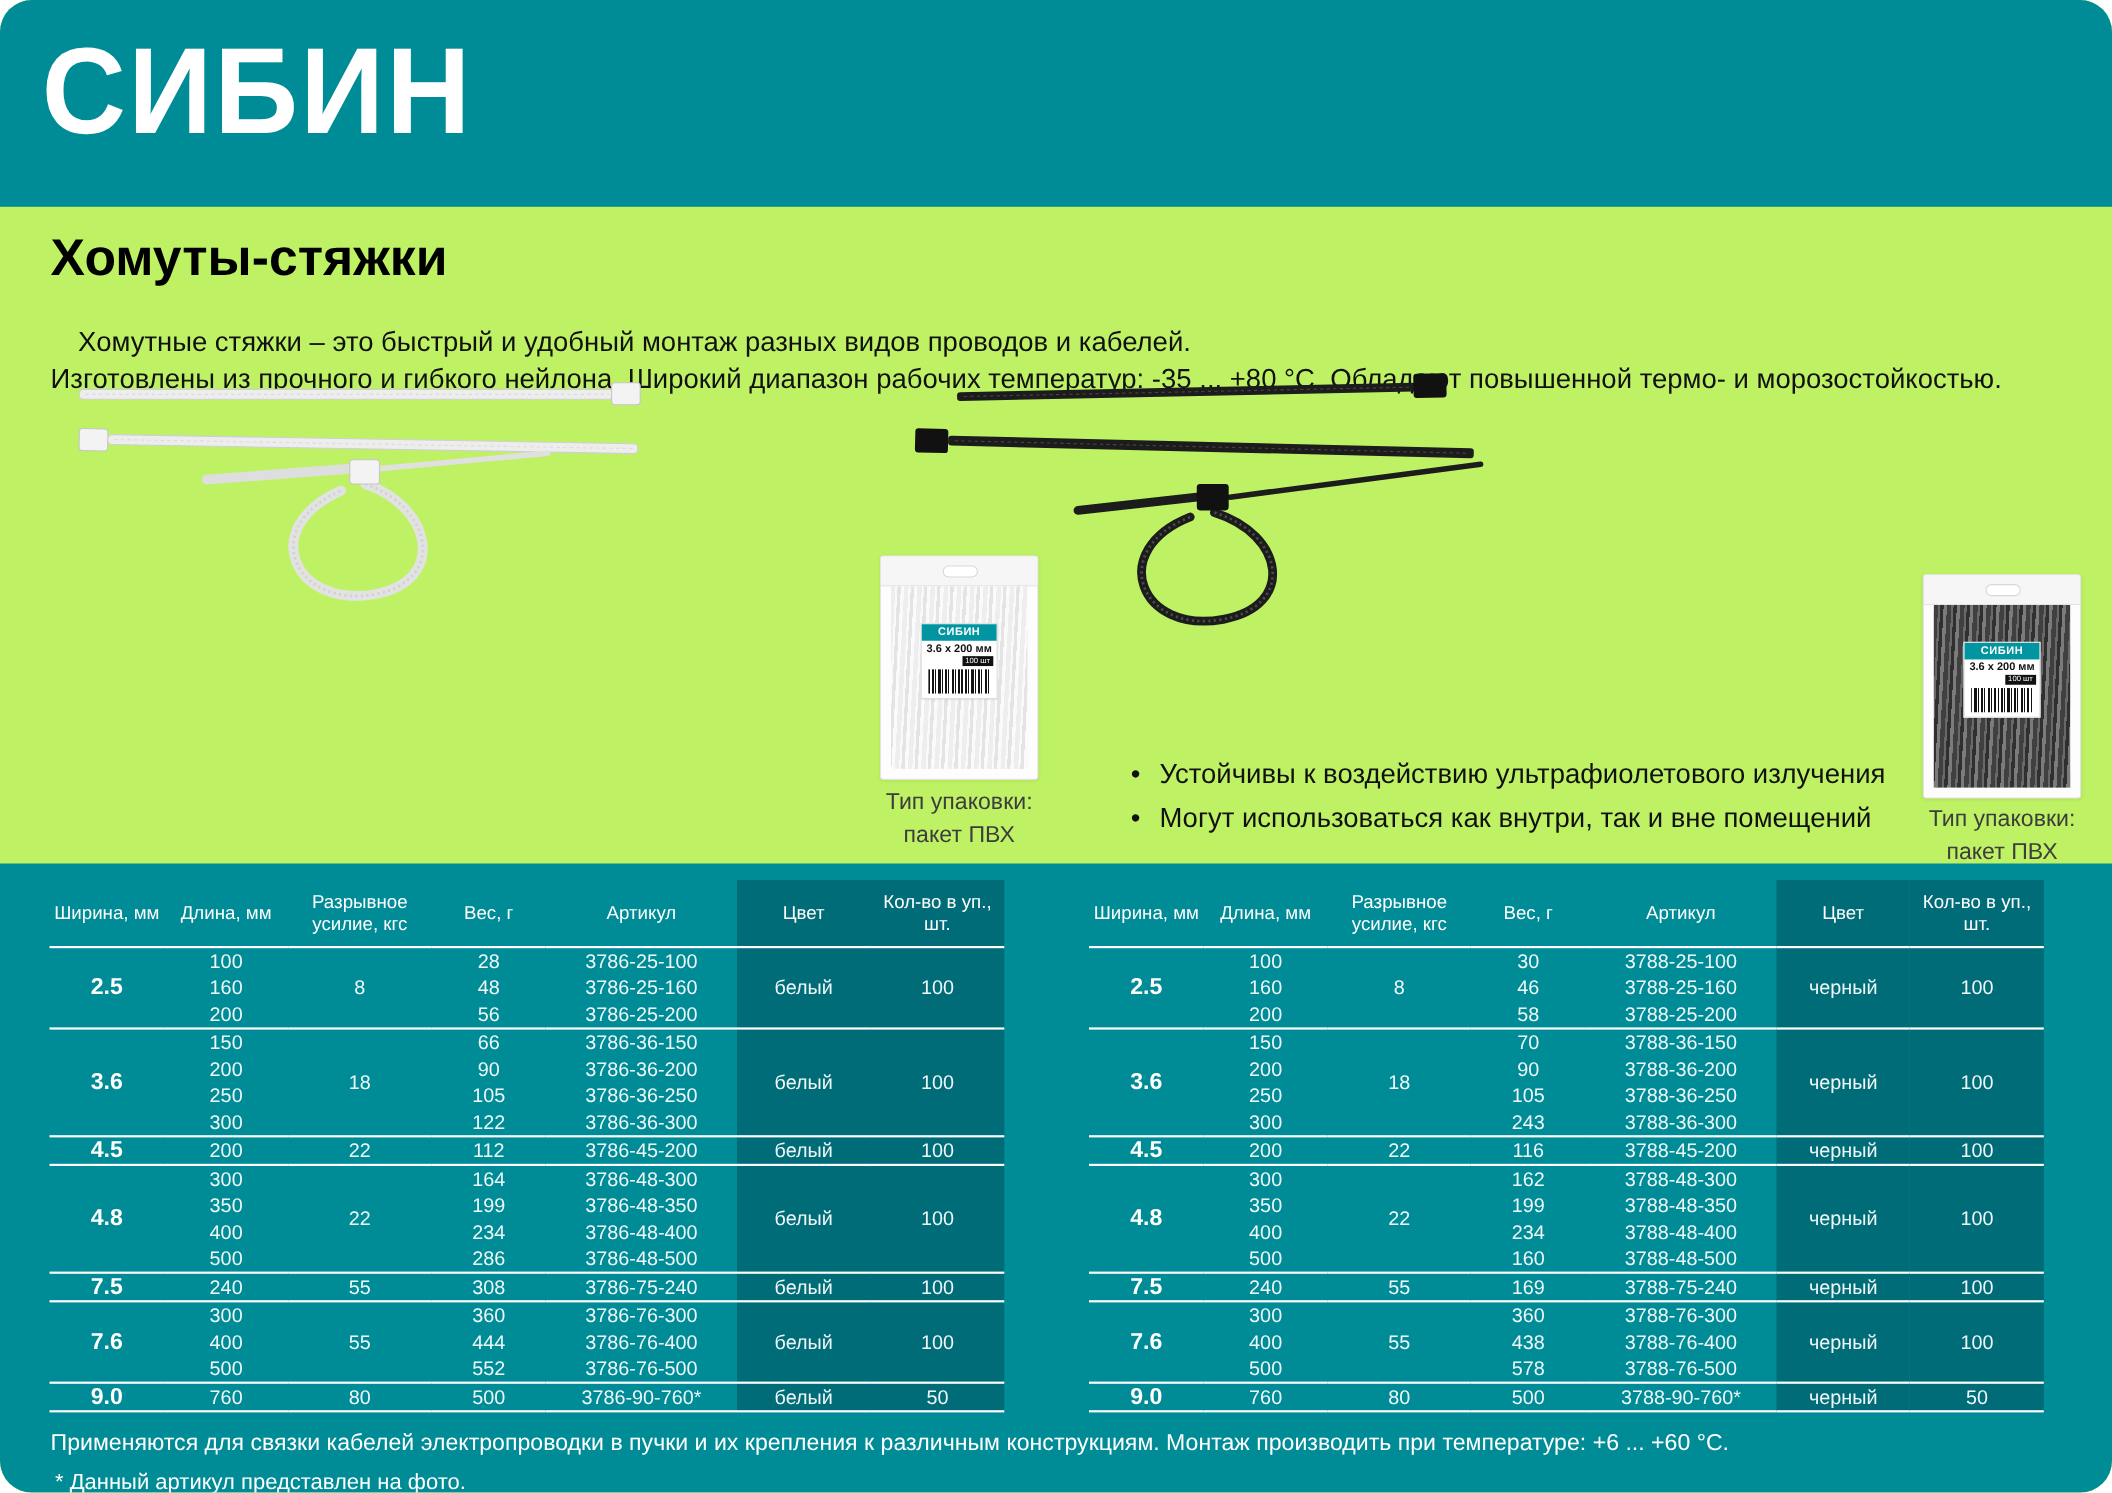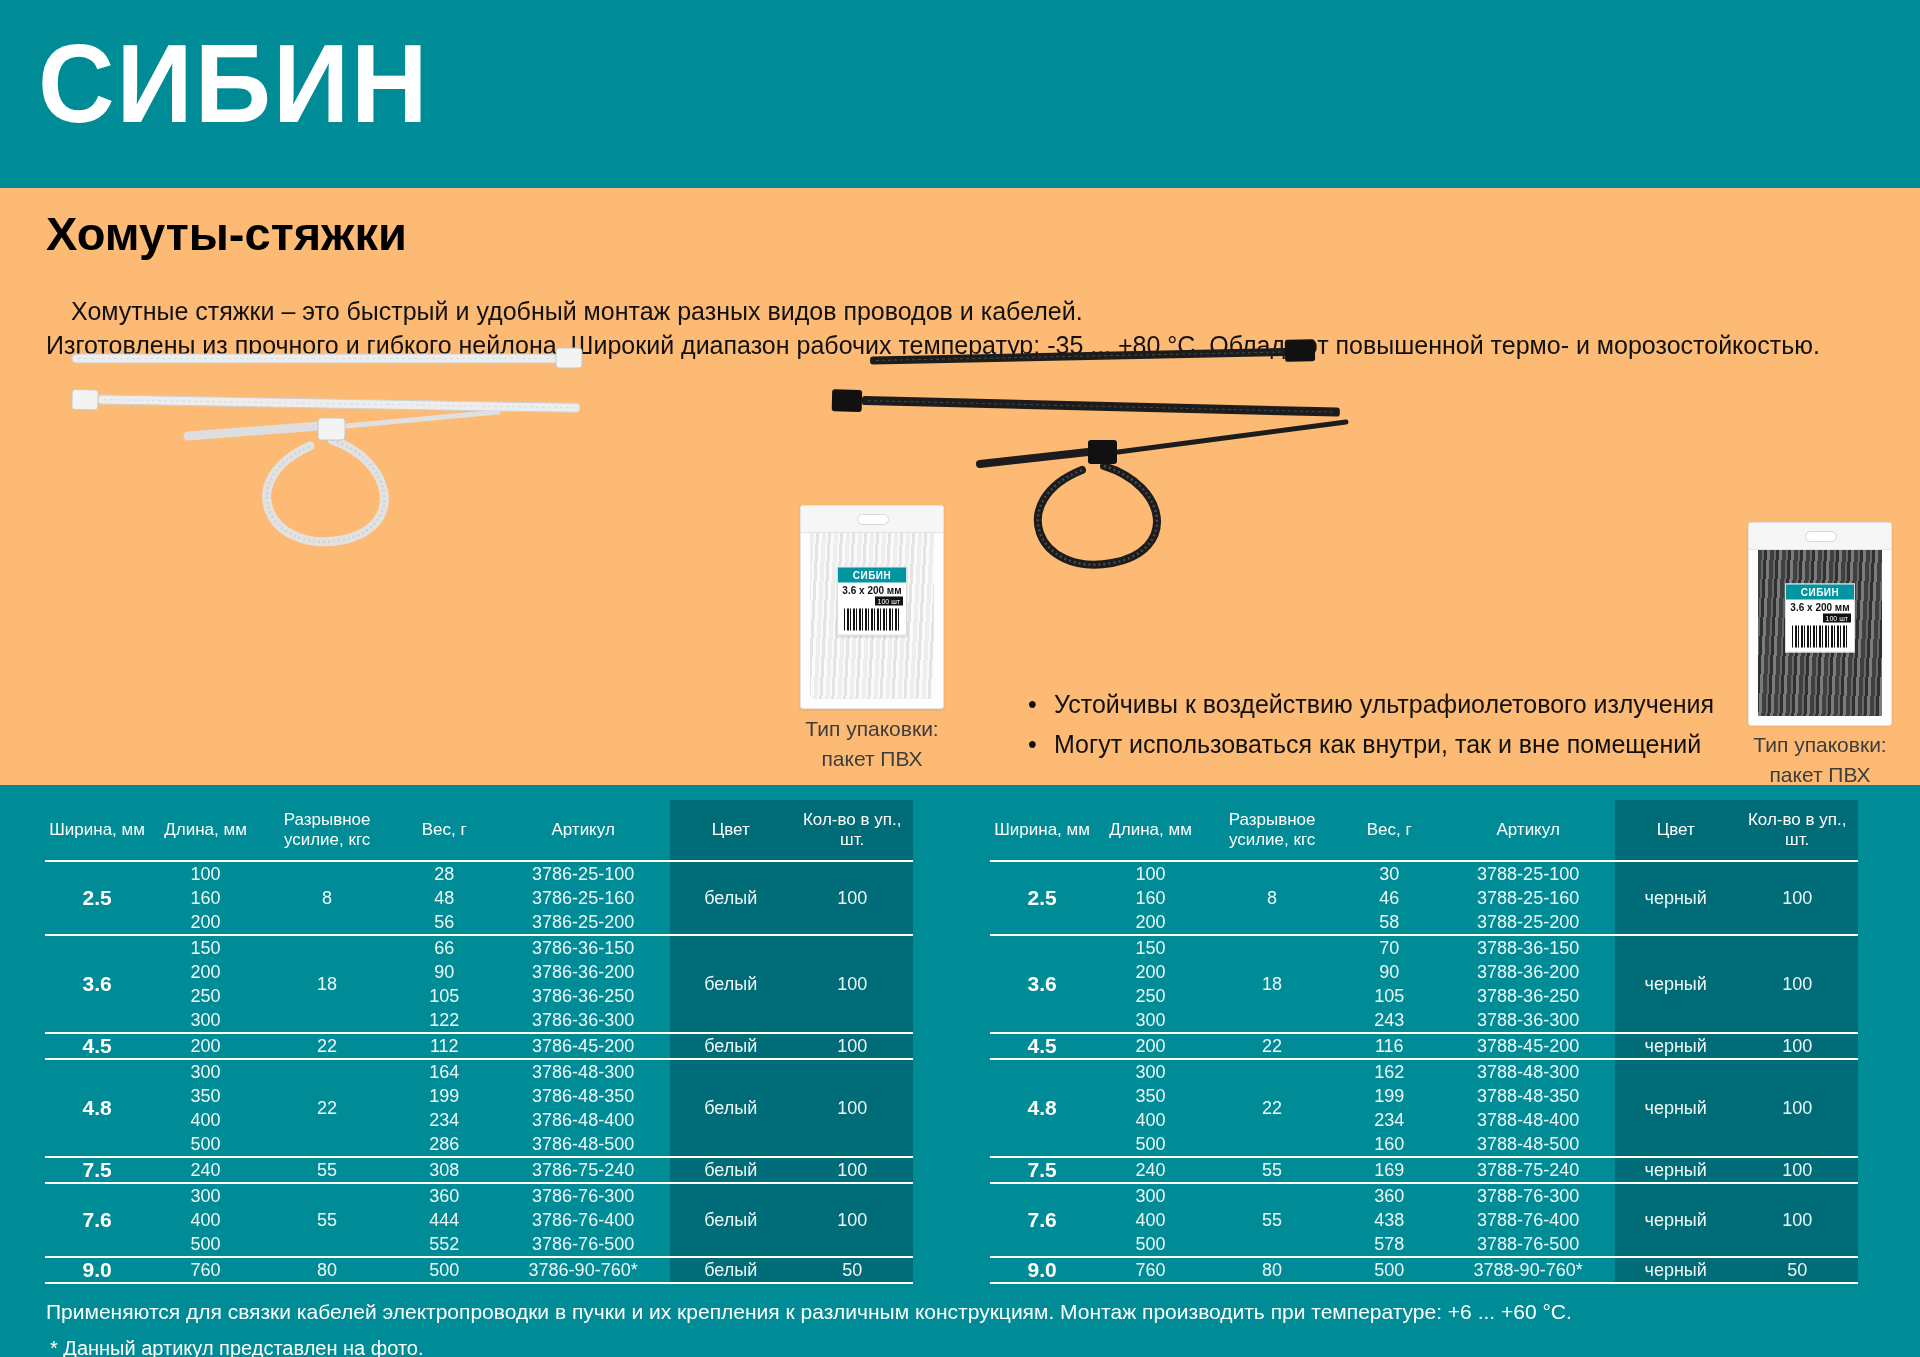--- a/index.html
+++ b/index.html
@@ -1,17 +1,17 @@
 <!DOCTYPE html>
 <html><head>
 <meta charset="utf-8">
 <style>
   html,body{margin:0;padding:0;background:#fff;}
-  .page{position:relative;width:1920px;height:1357px;overflow:hidden;background:#fdba74;
-        font-family:"Liberation Sans","DejaVu Sans",sans-serif;}
+  .page{position:relative;width:1920px;height:1357px;overflow:hidden;background:#bef264;
+        font-family:"Liberation Sans","DejaVu Sans",sans-serif;border-radius:29px;}
 
   
   .header-band{position:absolute;left:0;top:0;width:1920px;height:188px;background:#008C96;}
   .logo{position:absolute;left:38px;top:20px;font-size:106px;font-weight:900;color:#fff;
         letter-spacing:2px;transform:scaleY(1.05);transform-origin:left top;}
 
   
   .title{position:absolute;left:46px;top:206px;font-size:47px;font-weight:800;color:#000;text-align:center;}
   .intro-line{position:absolute;left:46px;font-size:25px;color:#111;}
   .intro-line.l1{top:297px;margin-left:25px;}

